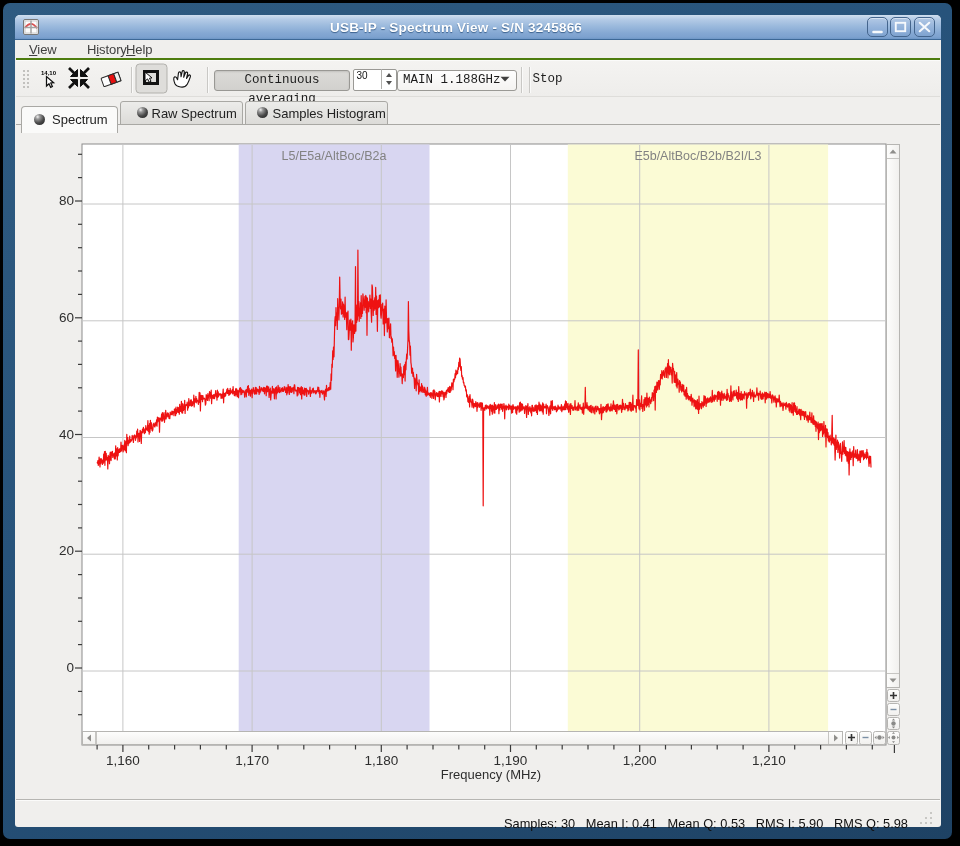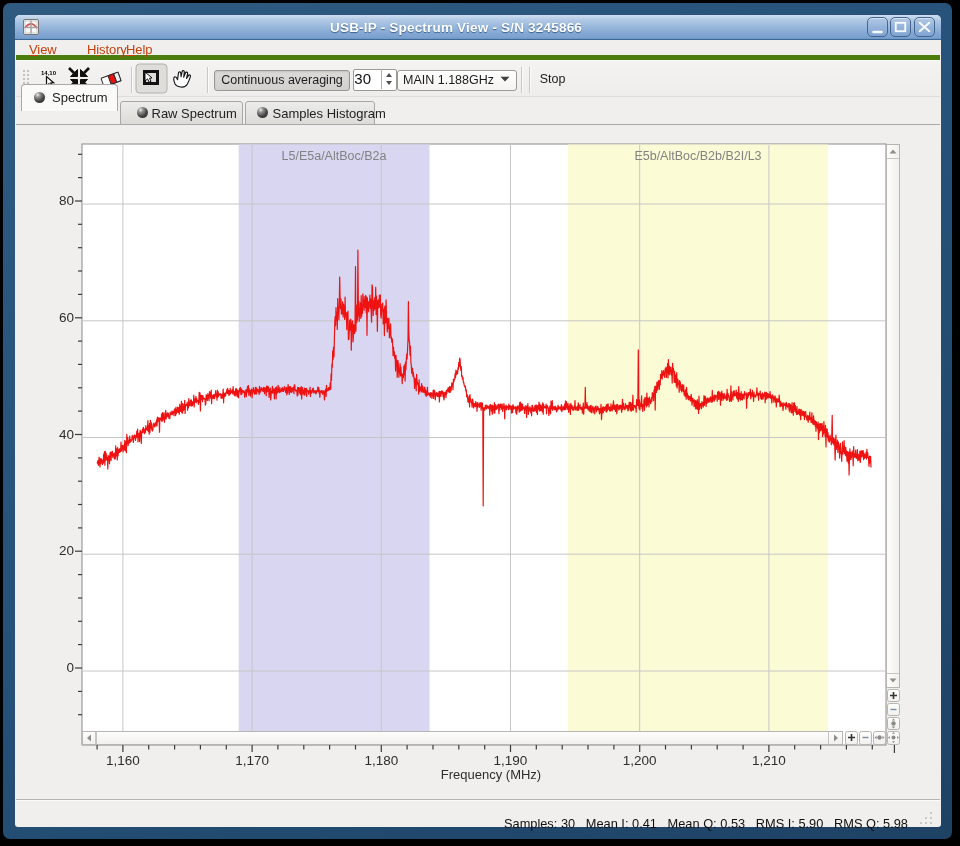--- a/index.html
+++ b/index.html
@@ -16,45 +16,45 @@
   background:linear-gradient(to bottom,#cfdeef 0%,#b4cbe6 18%,#9cbadd 45%,#85a8d3 75%,#7da2cf 92%,#6d96c6 100%);
   border-bottom:1px solid #3d6896; }
 #title { position:absolute; left:330px; top:20px; width:250px; 
   font-size:13.5px; font-weight:bold; color:#fff; text-shadow:0 1px 1px #3a608c;
   letter-spacing:0.2px; white-space:nowrap; }
 .tbtn { position:absolute; top:17px; width:21px; height:20px; border-radius:5px;
   background:linear-gradient(to bottom,#b3c9e5 0%,#98b6dc 45%,#7fa3d0 100%);
   border:1px solid #44658d; box-shadow:inset 0 1px 0 rgba(255,255,255,0.45); }
 
 #menubar { position:absolute; left:16px; top:40px; width:924px; height:20px;
-  background:#f0efed; border-bottom:5px solid #4d7c0f; font-size:13px; letter-spacing:-0.1px; color:#c2410c; }
+  background:#f0efed; border-bottom:2px solid #4d7c0f; font-size:13px; letter-spacing:-0.1px; color:#404040; }
 #menubar span { position:absolute; top:2px; }
 
 #toolbar { position:absolute; left:16px; top:60px; width:924px; height:37px;
-  background:linear-gradient(to bottom,#f4f3f1,#eeedeb); border-top:1px solid #fbfbfa; border-bottom:1px solid #deddda; }
+  background:linear-gradient(to bottom,#f4f3f1,#eeedeb); border-top:1px solid #fbfbfa; border-bottom:1px solid #deddda;font-family:Liberation Mono, monospace; }
 #toolbar .sep { position:absolute; top:6px; width:1px; height:26px; background:#c9c8c5;
   box-shadow:1px 0 0 #fafaf9; }
 .ctrl { position:absolute; font-size:12.5px; color:#1c1c1c; }
 #btn-avg { left:198px; top:8.5px; width:136px; height:21px; border-radius:3px;
   background:linear-gradient(to bottom,#dbdad7,#d2d1ce); border:1px solid #999894;
   box-shadow:inset 0 1px 2px rgba(0,0,0,0.12); text-align:center; line-height:19px; }
 #spin { left:336.5px; top:8px; width:44px; height:22px; border-radius:2px;
   background:#fff; border:1px solid #9a9995; }
 #combo { left:380.5px; top:8.5px; width:120.5px; height:21px; border-radius:3px;
   background:linear-gradient(to bottom,#fefefe,#f4f3f1); border:1px solid #9a9995;
   line-height:19px; padding-left:5.5px; }
-#stop { left:516.5px; top:8px; width:40px; height:21px; text-align:center; line-height:21px; }
+#stop { left:516.5px; top:8px; width:40px; height:21px; text-align:left; line-height:21px; }
 
 .tab, #tab1, #tab2, #tab3 { position:absolute; font-size:13px; color:#222; border:1px solid #a9a8a4; }
 #tabline { position:absolute; left:16px; top:124px; width:924px; height:1px; background:#a9a8a4; }
-#tab1 { left:21px; top:84px; width:96.5px; height:27px; background:#fafaf9;
+#tab1 { left:21px; top:106px; width:96.5px; height:27px; background:#fafaf9;
   border-radius:4px 4px 0 0; border-bottom:none; z-index:3; }
 #tab2 { left:119.5px; top:100.5px; width:123.5px; height:24.5px;
   background:linear-gradient(to bottom,#ececea,#dcdbd8); border-radius:3px 3px 0 0; }
-#tab3 { left:245px; top:100.5px; width:130px; height:24.5px;
+#tab3 { left:245px; top:100.5px; width:143px; height:24.5px;
   background:linear-gradient(to bottom,#ececea,#dcdbd8); border-radius:3px 3px 0 0; }
 .tabic { position:absolute; width:11px; height:11px; border-radius:50%;
   background:radial-gradient(circle at 33% 26%, #f2f2f2 0%, #9a9a9a 20%, #4a4a4a 55%, #1c1c1c 100%); }
 .tabtx { position:absolute; white-space:nowrap; }
 
 #statline { position:absolute; left:16px; top:799px; width:924px; height:2px;
   background:#b6b5b2; border-bottom:1px solid #fbfbfa; }
 #status { position:absolute; left:16px; top:810px; width:924px; height:25px;
   font-size:12.8px; color:#111; }
 #stattx { position:absolute; right:32px; top:6px; }
@@ -148,21 +148,21 @@
 
 </svg>
 <svg class="abs" style="left:380.5px;top:68px;" width="17" height="22" viewBox="0 0 17 22">
   <line x1="0.5" y1="1" x2="0.5" y2="21" stroke="#b0afac"></line>
   <path d="M8 5 L11 9 L5 9 Z" fill="#4f4f4f"></path>
   <path d="M8 17 L11 13 L5 13 Z" fill="#4f4f4f"></path>
 </svg>
 <svg class="abs" style="left:497.5px;top:68px;" width="16" height="21" viewBox="0 0 16 21">
   <path d="M2.5 8.8 L11.5 8.8 L7 13.6 Z" fill="#3f3f3f"></path>
 </svg>
-<div class="abs" style="left:353px;top:70px;width:18px;text-align:right;font-size:15px;color:#111;">30</div>
+<div class="abs" style="left:353px;top:70px;width:18px;text-align:center;font-size:10px;color:#111;">30</div>
 
 <div id="tabline"></div>
 <div id="tab1">
     <div class="tabic" style="left:12px;top:7px;"></div>
     <div class="tabtx" style="left:30px;top:5px;">Spectrum</div>
   </div>
 <div id="tab2">
     <div class="tabic" style="left:16.5px;top:5.5px;"></div>
     <div class="tabtx" style="left:31px;top:4px;">Raw Spectrum</div>
   </div>

